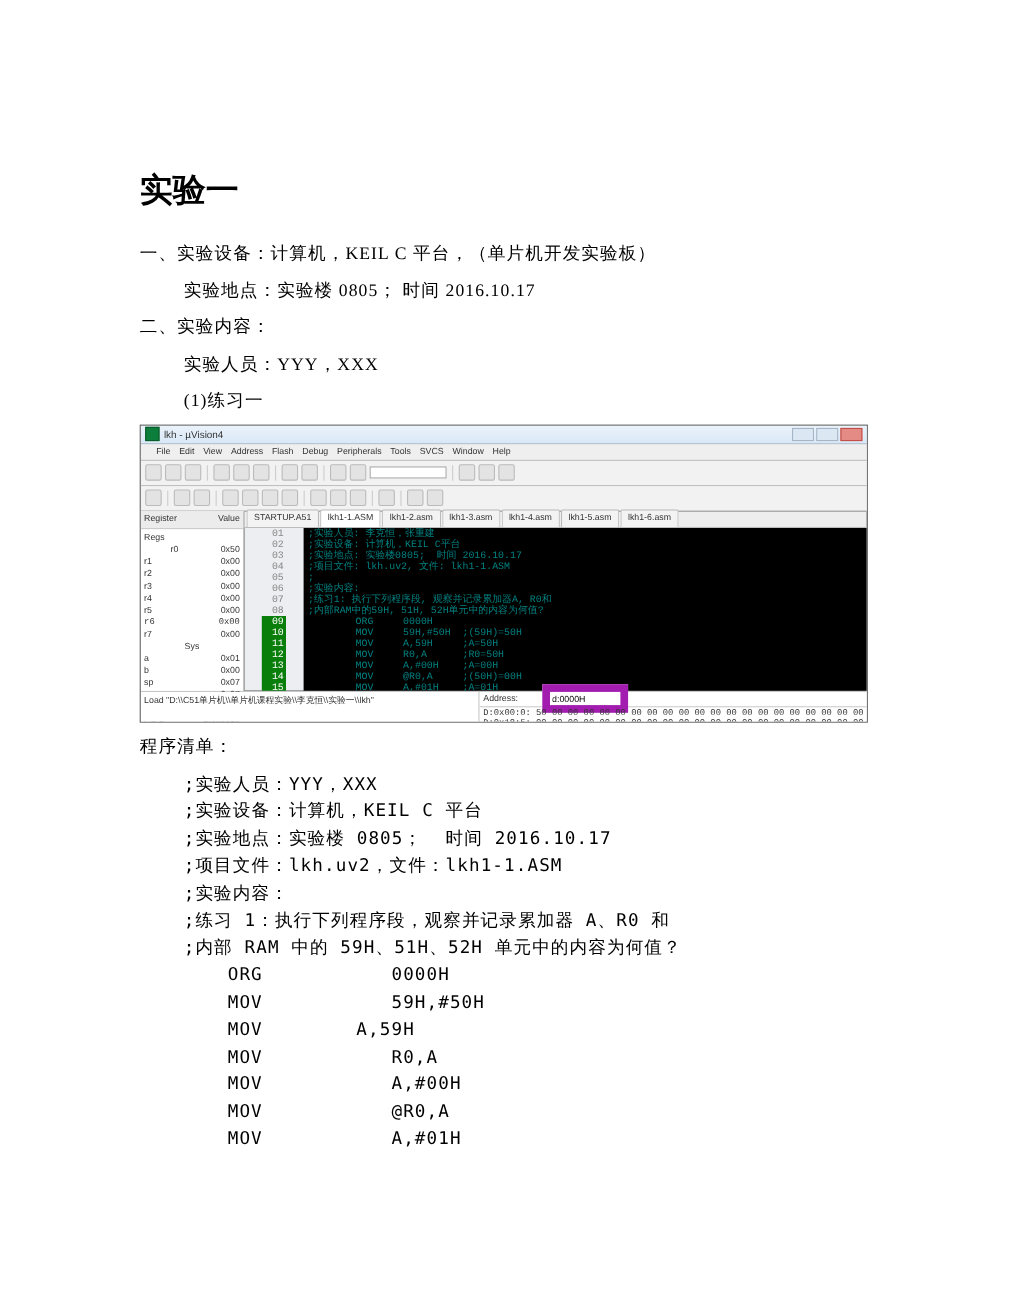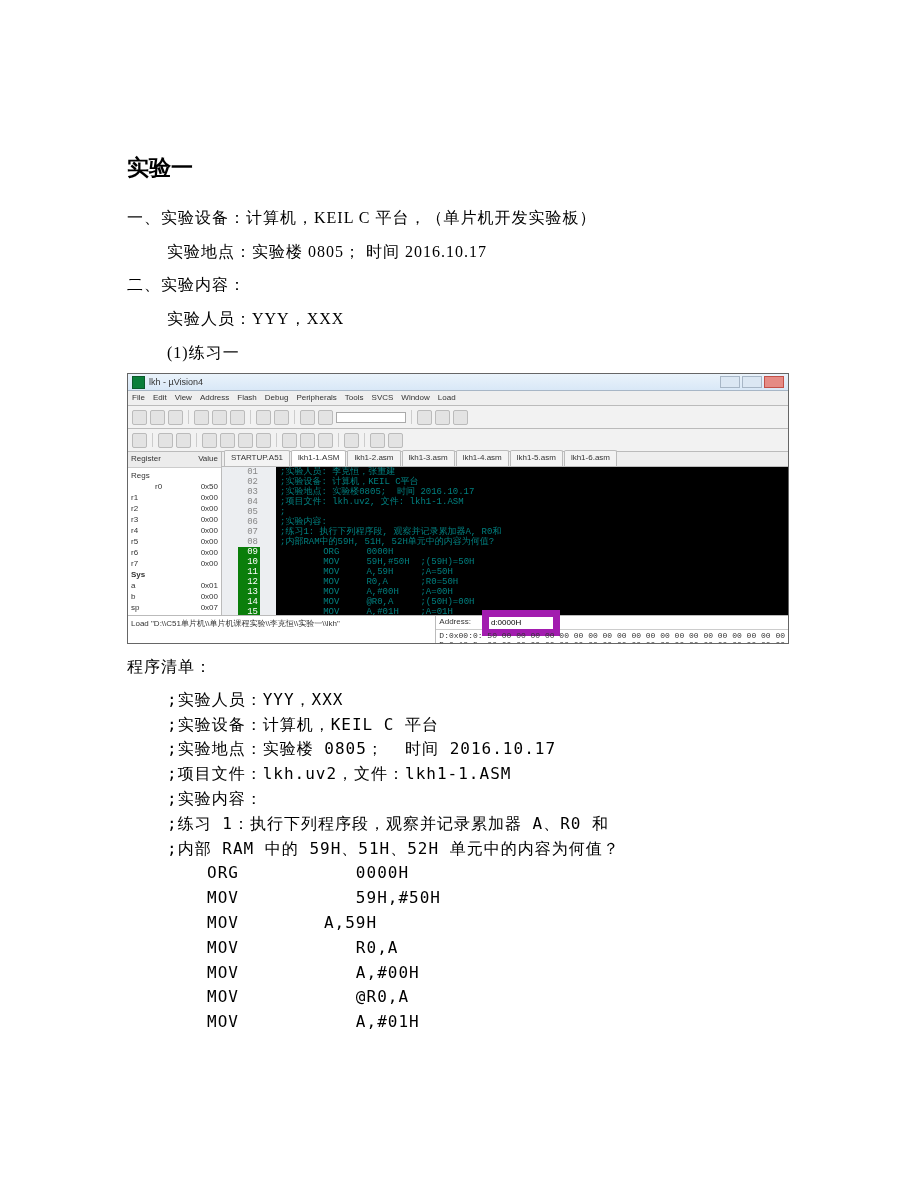--- a/index.html
+++ b/index.html
@@ -1,27 +1,27 @@
 <!DOCTYPE html>
 <html><head>
 <meta charset="utf-8">
 <style>
 body{margin:0;background:#fff;font-family:"SimSun","宋体",serif;width:920px}
 .page{padding:150px 127px 40px 127px;font-size:16px;line-height:1.6;color:#000}
-.h1{font-size:22px;font-weight:bold;margin-bottom:20px}
+.h1{font-size:30px;font-weight:bold;margin-bottom:20px}
 .line{margin:8px 0;letter-spacing:1px}
 .indent1{text-indent:2.5em}
 .screenshot{width:660px;height:269px;border:1px solid #666;background:#eceef1;position:relative;font-family:Verdana,sans-serif;font-size:8px;color:#333;margin:6px 0 10px 0;overflow:hidden}
 .ss-title{height:16px;background:linear-gradient(#eaf3fb,#d9e8f7);display:flex;align-items:center;padding:0 4px;font-size:9px;border-bottom:1px solid #a7b6c6}
 .ss-title .logo{width:11px;height:11px;background:#0a7e3a;border:1px solid #0a5a2a;margin-right:4px}
 .ss-title-txt{flex:1}
 .ss-win-btns{display:flex;gap:2px}
 .ss-win-btns span{width:18px;height:10px;border:1px solid #a7b6c6;background:#dbe7f3;display:inline-block}
 .ss-win-btns span.close{background:#e58b85;border-color:#c35048}
-.ss-menu{height:14px;background:#efefef;display:flex;align-items:center;padding:0 4px;gap:8px;border-bottom:1px solid #bbb}
+.ss-menu{height:14px;background:#efefef;display:flex;align-items:center;padding:0 14px;gap:8px;border-bottom:1px solid #bbb}
 .ss-tb{height:22px;background:#f2f2f2;border-bottom:1px solid #bbb;display:flex;align-items:center;padding:0 4px;gap:3px}
 .ss-tb .ico{width:13px;height:13px;background:#e3e3e3;border:1px solid #bbb;border-radius:2px}
 .ss-tb .sep{width:1px;height:14px;background:#ccc;margin:0 2px}
 .ss-tb input{height:11px;font-size:8px;border:1px solid #aaa;box-sizing:border-box}
 .ss-body{display:flex;height:163px}
 .ss-left{width:93px;border-right:1px solid #bbb;background:#fff}
 .ss-left-h{background:#ececec;border-bottom:1px solid #ccc;padding:1px 3px;display:flex;justify-content:space-between}
 .ss-left-tree{padding:2px 3px;font-size:8px;line-height:11px;color:#333}
 .ss-code{flex:1;background:#000000;display:flex;flex-direction:column}
 .ss-tabs{height:14px;background:#eee;display:flex;align-items:flex-end;gap:1px;padding:0 2px;border-bottom:1px solid #bbb}
@@ -29,21 +29,21 @@
 .ss-tab.active{background:#fff}
 .ss-editor{flex:1;display:flex;font-family:"Courier New",monospace;font-size:9px;overflow:hidden}
 .ss-gutter{width:18px;background:#eceef1;text-align:right;padding:0 18px;color:#888;line-height:10px}
 .ss-gutter div{height:10px}
 .ss-gutter .mark{background:#0a7e0a;color:#fff;margin:0 -2px;padding:0 2px}
 .ss-src{flex:1;padding:0 4px;line-height:10px;white-space:pre;color:#008080}
 .ss-bottom{display:flex;height:73px;border-top:1px solid #bbb}
 .ss-cmd{width:352px;border-right:1px solid #bbb;background:#fff;display:flex;flex-direction:column}
 .ss-cmd-body{flex:1;padding:2px 3px;font-size:8px;color:#333}
 .ss-mem{flex:1;background:#fff;display:flex;flex-direction:column}
-.ss-mem-h{height:13px;border-bottom:1px solid #ccc;display:flex;align-items:center;padding:0 3px;gap:11px}
+.ss-mem-h{height:13px;border-bottom:1px solid #ccc;display:flex;align-items:center;padding:0 3px;gap:22px}
 .ss-mem-h input{width:60px;height:10px;font-size:8px;border:7px solid #a21caf}
 .ss-mem-body{flex:1;font-family:"Courier New",monospace;font-size:8px;line-height:9px;padding:1px 3px;color:#333;white-space:pre}
 .code-listing{font-family:"SimSun","宋体",monospace;font-size:16px;line-height:1.55;letter-spacing:1px}
 .code-listing .r{white-space:pre}
 .code-listing .i1{padding-left:2.5em}
 .code-listing .i2{padding-left:5em}
 </style>
 </head>
 <body>
 
@@ -76,21 +76,21 @@
         <span>File</span>
         <span>Edit</span>
         <span>View</span>
         <span>Address</span>
         <span>Flash</span>
         <span>Debug</span>
         <span>Peripherals</span>
         <span>Tools</span>
         <span>SVCS</span>
         <span>Window</span>
-        <span>Load</span>
+        <span>Help</span>
       </div>
     <div class="ss-tb">
       <span class="ico"></span>
       <span class="ico"></span>
       <span class="ico"></span>
       <span class="sep"></span>
       <span class="ico"></span>
       <span class="ico"></span>
       <span class="ico"></span>
       <span class="sep"></span>
@@ -153,29 +153,29 @@
               <span>0x00</span>
             </div>
             <div style="display: flex; justify-content: space-between;">
               <span>  r4</span>
               <span>0x00</span>
             </div>
             <div style="display: flex; justify-content: space-between;">
               <span>  r5</span>
               <span>0x00</span>
             </div>
-            <div style="display: flex; justify-content: space-between;">
+            <div style="display: flex; justify-content: space-between; font-family: Liberation Mono, monospace;">
               <span>  r6</span>
               <span>0x00</span>
             </div>
             <div style="display: flex; justify-content: space-between;">
               <span>  r7</span>
               <span>0x00</span>
             </div>
-            <div style="display: flex; justify-content: flex-start; font-weight: bold;">
+            <div style="display: flex; justify-content: center;">
               <span>Sys</span>
               <span></span>
             </div>
             <div style="display: flex; justify-content: space-between;">
               <span>  a</span>
               <span>0x01</span>
             </div>
             <div style="display: flex; justify-content: space-between;">
               <span>  b</span>
               <span>0x00</span>

